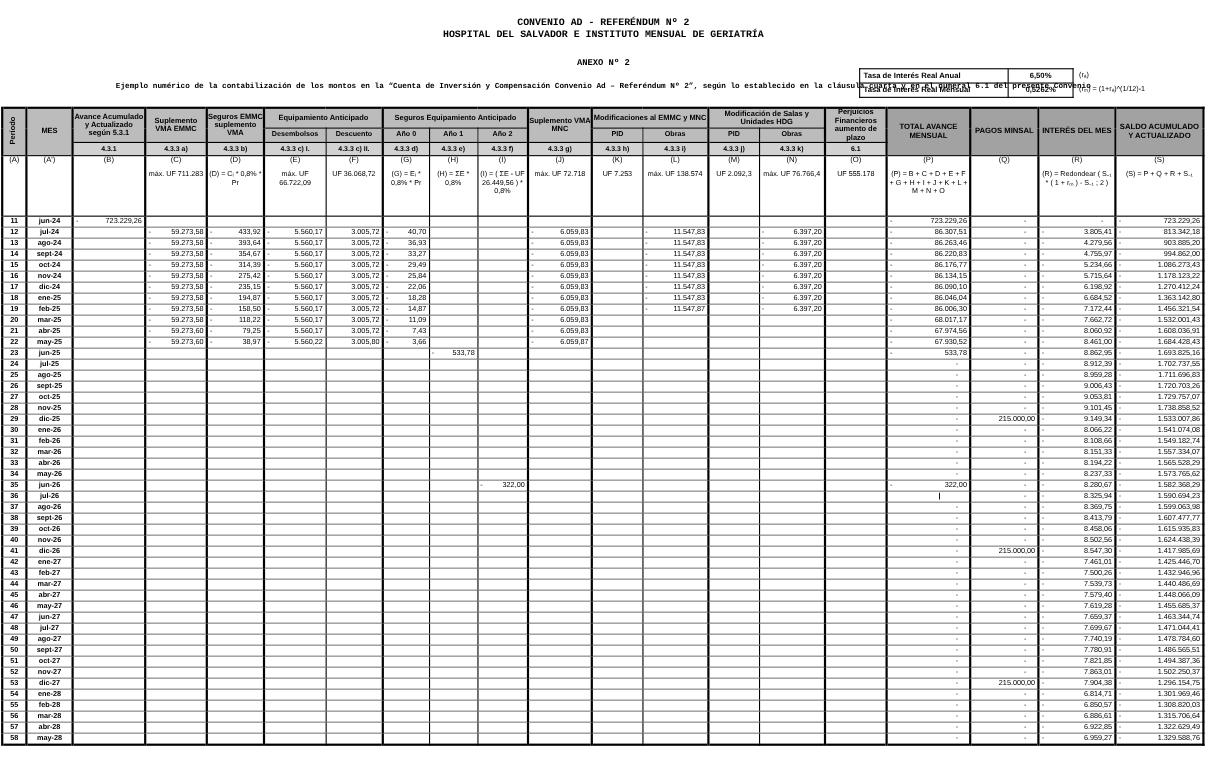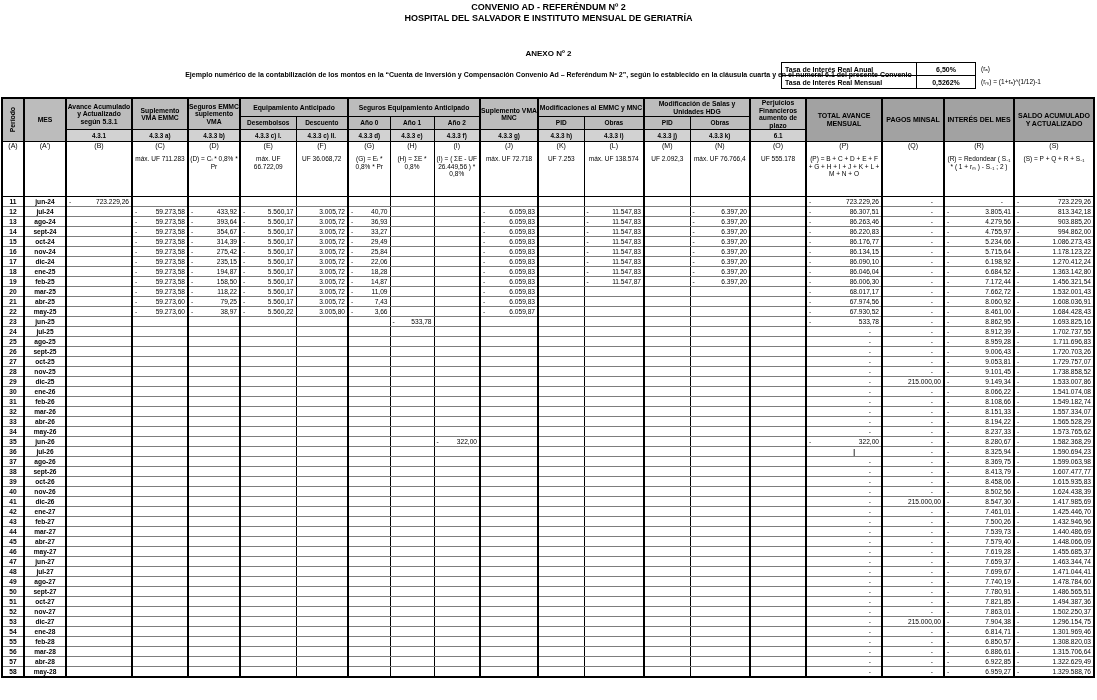--- a/index.html
+++ b/index.html
@@ -1,20 +1,20 @@
 <!DOCTYPE html>
 <html><head>
 <meta charset="utf-8">
 <style>
   html,body{margin:0;padding:0;background:#fff;}
   .page{position:relative;width:1097px;height:700px;overflow:hidden;background:#fff;
         font-family:"Liberation Sans", sans-serif;color:#000;}
-  .titles{text-align:center;padding-top:2px;}
+  .titles{text-align:center;padding-top:16px;font-family:Liberation Mono, monospace;}
   .t1,.t2{font-size:9px;font-weight:bold;line-height:11px;}
-  .t3{font-size:8px;font-weight:bold;margin-top:25px;}
+  .t3{font-size:8px;font-weight:bold;margin-top:15px;}
   .subtitle{font-size:7px;font-weight:bold;text-align:center;margin-top:13px;}
   .rateswrap{position:absolute;top:62px;right:6px;display:flex;align-items:flex-start;}
   .ratestable{border-collapse:collapse;}
   .ratestable td{border:1px solid #000;font-size:7px;font-weight:bold;height:12px;padding:0 3px;}
   .ratestable td.rlabel{width:128px;text-align:left;}
   .ratestable td.rvalue{width:52px;text-align:center;}
   .ratenotes{margin-left:5px;font-size:6.5px;line-height:13px;white-space:nowrap;width:110px;}
   .main{position:absolute;top:97px;left:1px;}
   table.grid{border-collapse:collapse;table-layout:fixed;width:1093px;border:2px solid #000;}
   table.grid th, table.grid td{border-left:1px solid #000;border-right:1px solid #000;

